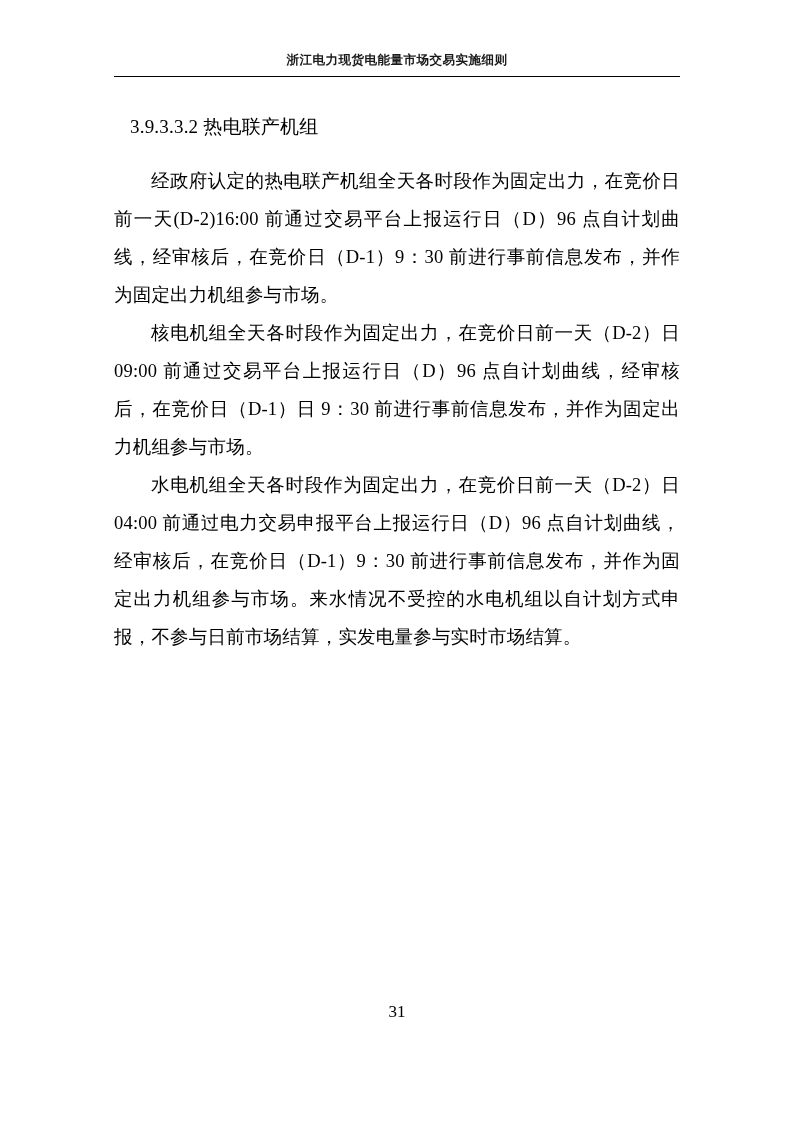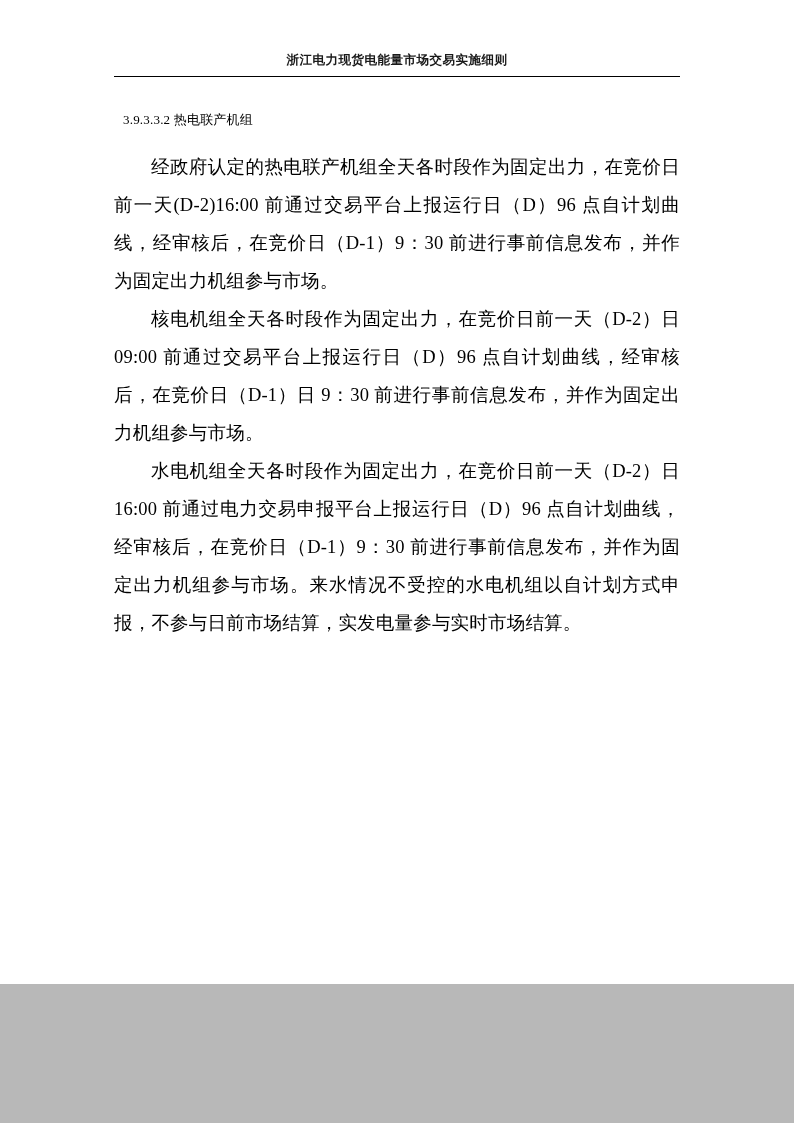--- a/index.html
+++ b/index.html
@@ -6,21 +6,21 @@
     margin: 0;
     padding: 0;
     background: #b8b8b8;
   }
   body {
     font-family: "Liberation Serif", "DejaVu Serif", serif;
   }
   .page {
     position: relative;
     width: 794px;
-    height: 984px;
+    height: 1123px;
     background: #ffffff;
     margin: 0 auto;
     box-sizing: border-box;
     overflow: hidden;
   }
   .header {
     position: absolute;
     top: 52px;
     left: 114px;
     width: 566px;
@@ -51,22 +51,22 @@
     font-size: 18.5px;
     line-height: 38px;
     letter-spacing: 0.2px;
     text-align: justify;
     text-justify: inter-ideograph;
   }
   p.indent {
     text-indent: 2em;
   }
   .heading {
-    margin: 9px;
-    font-size: 13px;
+    margin: 16px;
+    font-size: 19px;
     line-height: 38px;
     letter-spacing: 0.2px;
   }
   .pagenum {
     position: absolute;
     top: 1002px;
     left: 0;
     width: 794px;
     text-align: center;
     font-size: 17px;
@@ -78,18 +78,18 @@
 
 <div class="page">
 
   <div class="header">浙江电力现货电能量市场交易实施细则</div>
   <div class="header-rule"></div>
 
   <div class="content">
     <div class="heading">3.9.3.3.2 热电联产机组</div>
     <p class="indent">经政府认定的热电联产机组全天各时段作为固定出力，在竞价日前一天(D-2)16:00 前通过交易平台上报运行日（D）96 点自计划曲线，经审核后，在竞价日（D-1）9：30 前进行事前信息发布，并作为固定出力机组参与市场。</p>
     <p class="indent">核电机组全天各时段作为固定出力，在竞价日前一天（D-2）日 09:00 前通过交易平台上报运行日（D）96 点自计划曲线，经审核后，在竞价日（D-1）日 9：30 前进行事前信息发布，并作为固定出力机组参与市场。</p>
-    <p class="indent">水电机组全天各时段作为固定出力，在竞价日前一天（D-2）日 16:00 前通过电力交易申报平台上报运行日（D）96 点自计划曲线，经审核后，在竞价日（D-1）9：30 前进行事前信息发布，并作为固定出力机组参与市场。来水情况不受控的水电机组以自计划方式申报，不参与日前市场结算，实发电量参与实时市场结算。</p>
+    <p class="indent">水电机组全天各时段作为固定出力，在竞价日前一天（D-2）日 04:00 前通过电力交易申报平台上报运行日（D）96 点自计划曲线，经审核后，在竞价日（D-1）9：30 前进行事前信息发布，并作为固定出力机组参与市场。来水情况不受控的水电机组以自计划方式申报，不参与日前市场结算，实发电量参与实时市场结算。</p>
   </div>
 
   <div class="pagenum">31</div>
 
 </div>
 
 </body></html>

